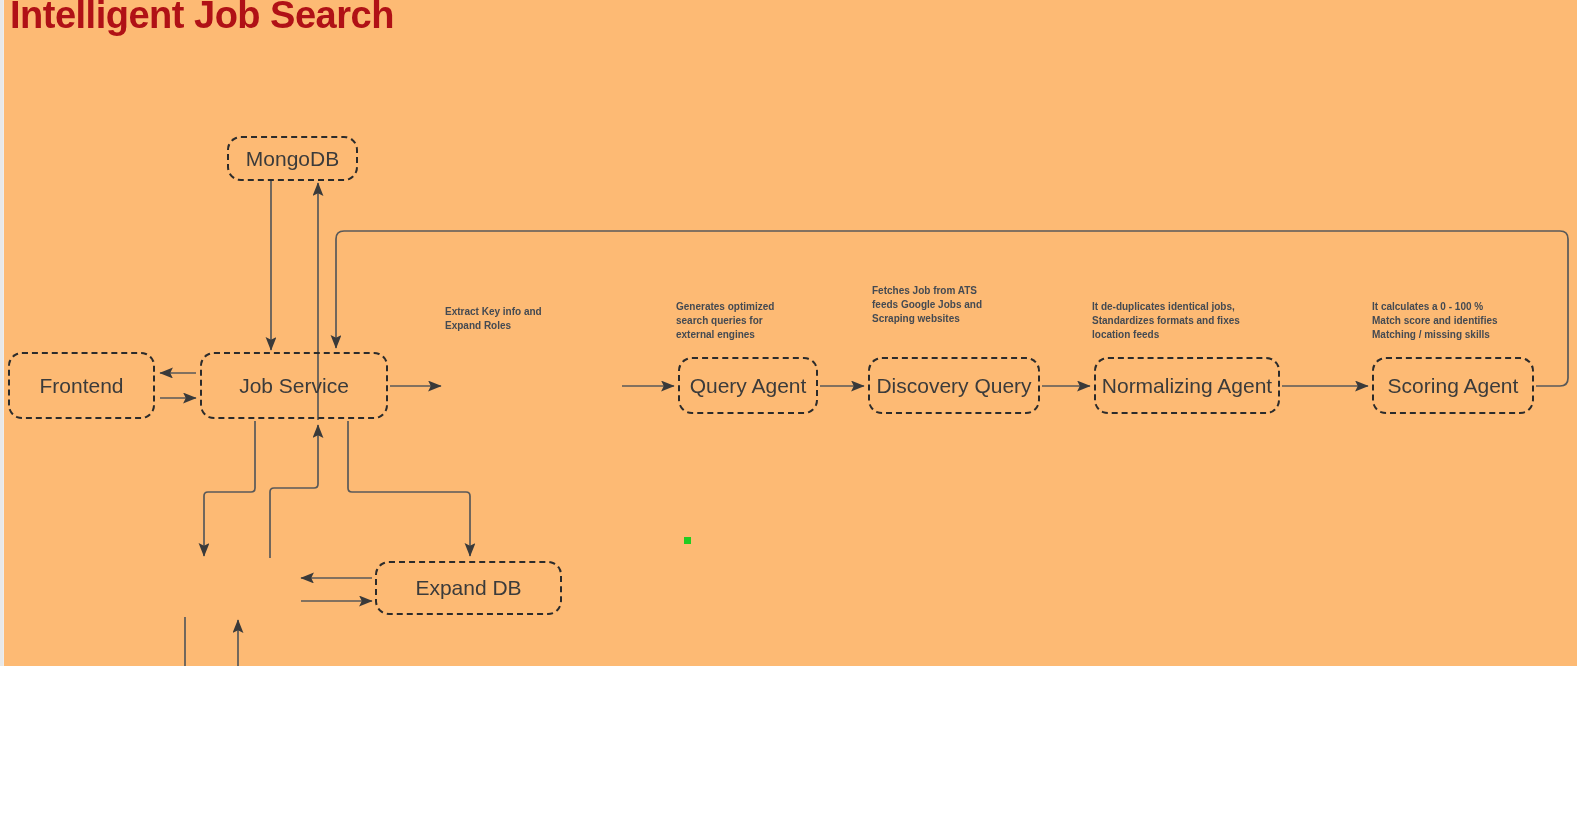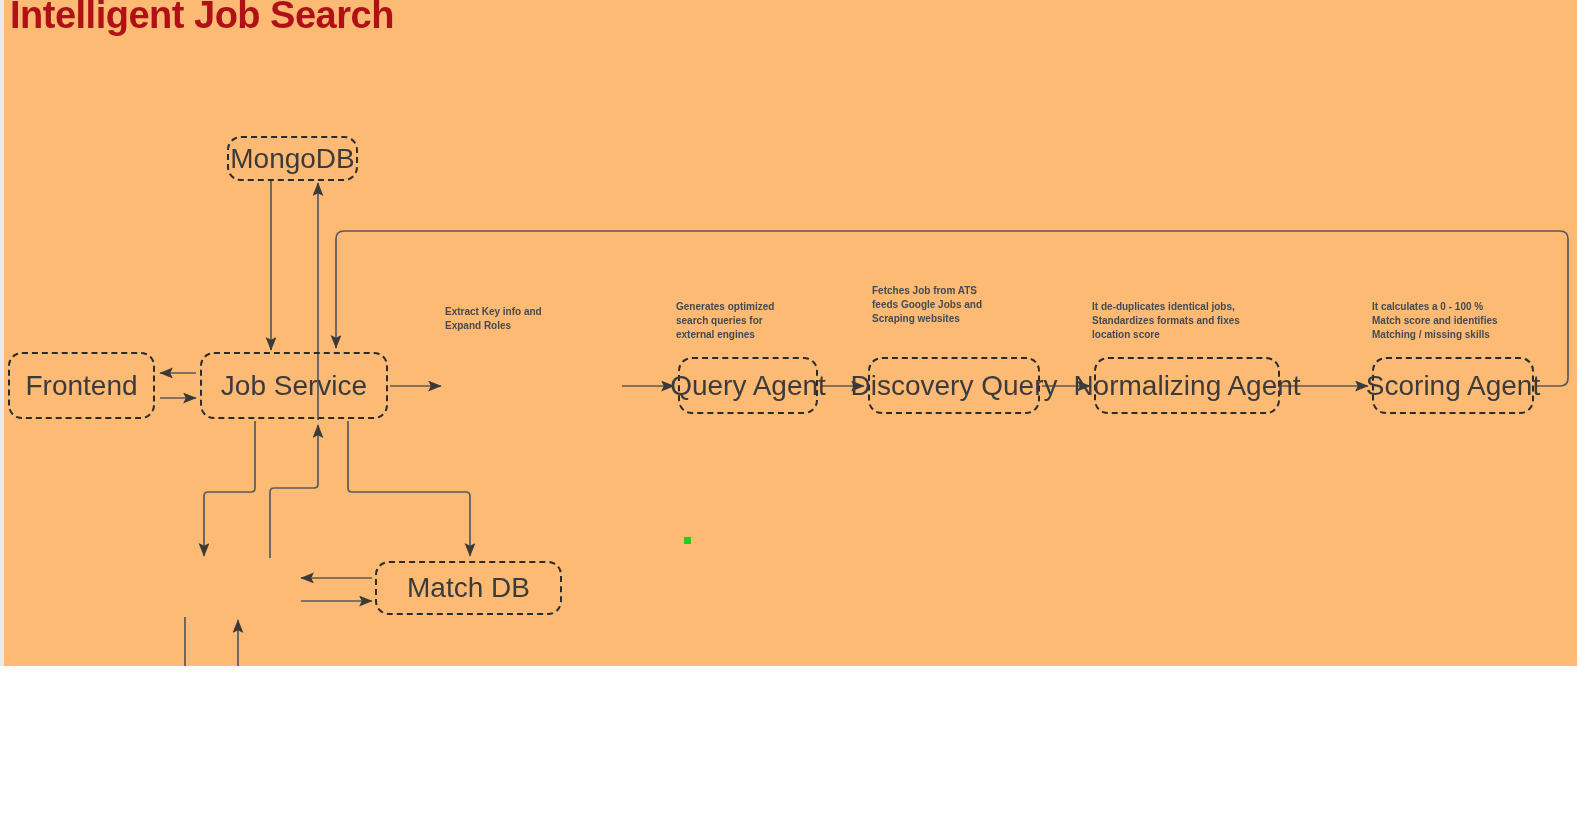--- a/index.html
+++ b/index.html
@@ -47,21 +47,21 @@
   .node {
     position: absolute;
     box-sizing: border-box;
     border: 2px dashed #2b2b2b;
     border-radius: 14px;
     background: transparent;
     display: flex;
     align-items: center;
     justify-content: center;
     color: #3b3b3b;
-    font-size: 28px;
+    font-size: 21px;
     font-weight: normal;
     white-space: nowrap;
   }
   .caption {
     position: absolute;
     font-size: 10px;
     font-weight: bold;
     color: #444a52;
     line-height: 1.42;
     white-space: pre-line;
@@ -170,38 +170,38 @@
   <div class="node" style="left:1094px; top:357px; width:186px; height:57px;">
     <span>Normalizing Agent</span>
   </div>
 
   <div class="node" style="left:1372px; top:357px; width:162px; height:57px;justify-content:center;">
     <span>Scoring Agent</span>
   </div>
 
 
   <div class="node" style="left:375px; top:561px; width:187px; height:54px;">
-    <span>Match DB</span>
+    <span>Expand DB</span>
   </div>
 
   <div class="node" style="left:108px; top:762px; width:188px; height:53px;">
     <span>Insights Agent</span>
   </div>
 
   <div class="caption" style="left:445px; top:305px;">Extract Key info and
 Expand Roles</div>
   <div class="caption" style="left:676px; top:300px;">Generates optimized
 search queries for
 external engines</div>
   <div class="caption" style="left:872px; top:284px;">Fetches Job from ATS
 feeds Google Jobs and
 Scraping websites</div>
   <div class="caption" style="left:1092px; top:300px;">It de-duplicates identical jobs,
 Standardizes formats and fixes
-location score</div>
+location feeds</div>
   <div class="caption" style="left:1372px; top:300px;">It calculates a 0 - 100 %
 Match score and identifies
 Matching / missing skills</div>
 
   <div class="green-dot"></div>
 
   <div class="toolbar">
     <div class="tb-btn">
       <svg width="24" height="24" viewBox="0 0 24 24" fill="none" stroke="#24262b" stroke-width="1.9">
         <rect x="5" y="5" width="14" height="14"></rect>

